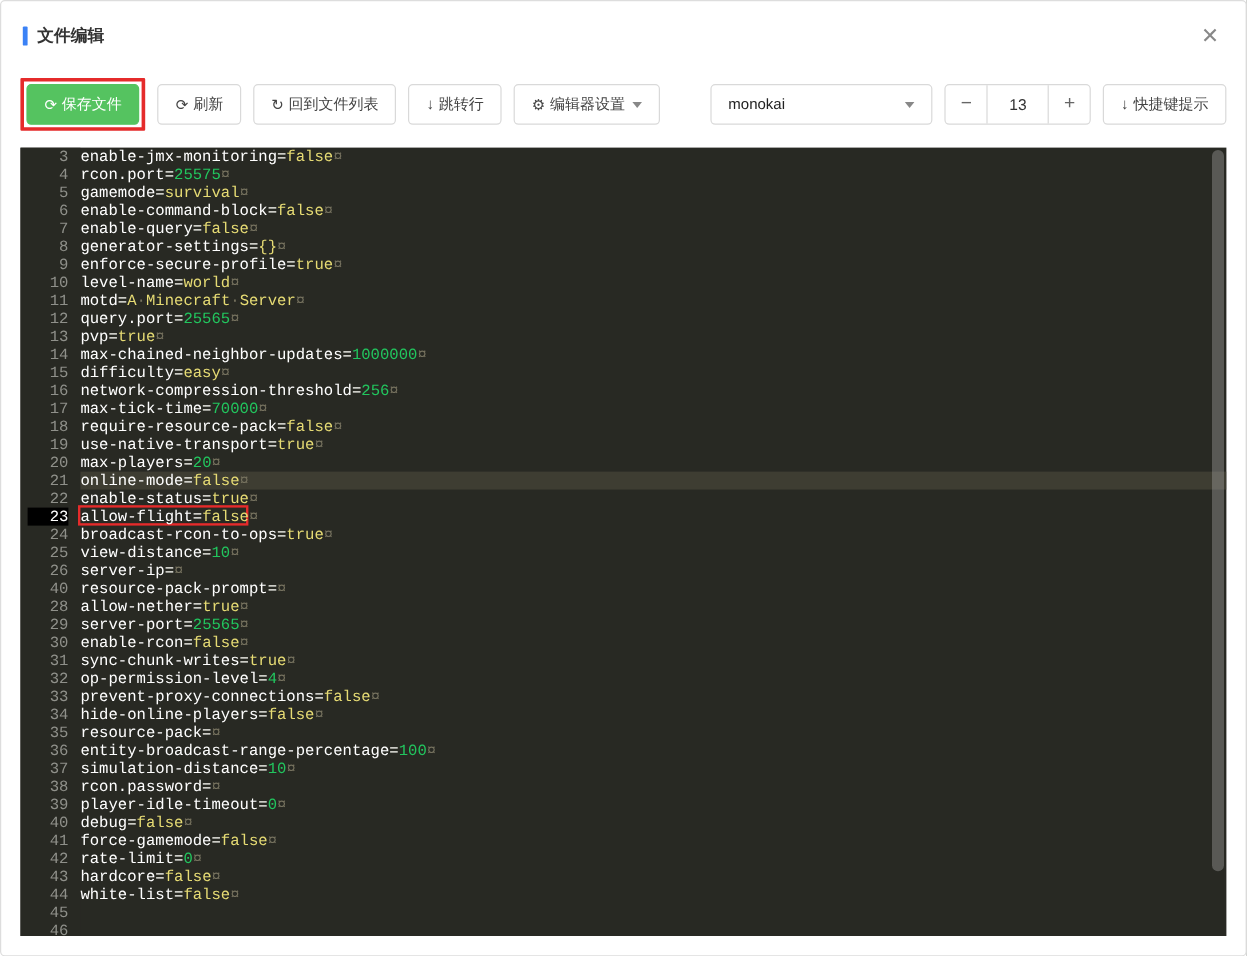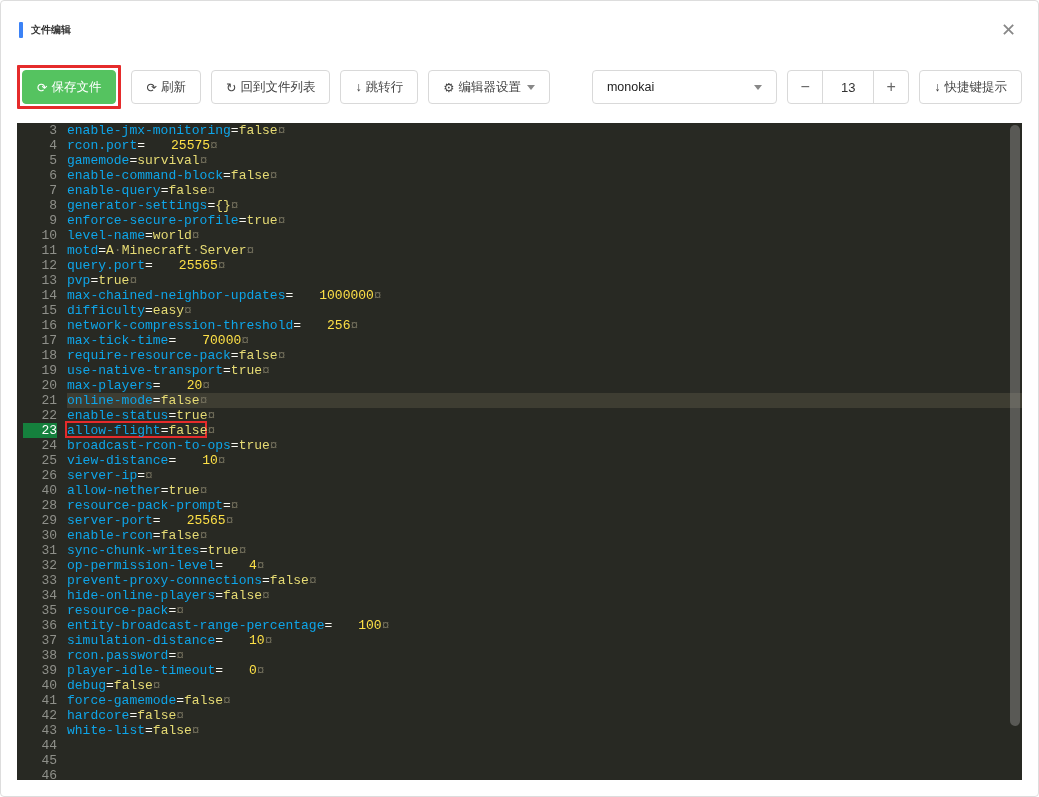--- a/index.html
+++ b/index.html
@@ -1,42 +1,42 @@
 <!DOCTYPE html>
 <html><head>
 <meta charset="utf-8">
 <style>
 * { margin: 0; padding: 0; box-sizing: border-box; }
 body { font-family: -apple-system, "Segoe UI", "Microsoft YaHei", sans-serif; background: #fff; font-size: 13px; color: #333; }
 .dialog { width: 1039px; height: 797px; border: 1px solid #ddd; border-radius: 4px; position: relative; display: flex; flex-direction: column; }
 .titlebar { display: flex; align-items: center; padding: 14px 18px; border-bottom: 0px solid #eee; }
 .title-accent { width: 4px; height: 16px; background: #3b82f6; margin-right: 8px; border-radius: 1px; }
-.title-text { font-size: 10px; font-weight: 600; color: #333; }
+.title-text { font-size: 14px; font-weight: 600; color: #333; }
 .close-x { margin-left: auto; cursor: pointer; font-size: 18px; color: #888; padding: 4px; }
 .toolbar { display: flex; align-items: center; gap: 10px; padding: 6px 16px 14px 16px; }
 .btn { display: inline-flex; align-items: center; gap: 4px; height: 34px; padding: 0 14px; border: 1px solid #d9d9d9; border-radius: 4px; background: #fff; cursor: pointer; font-size: 12.5px; color: #444; white-space: nowrap; }
 .btn-save { background: #55c360; border-color: #55c360; color: #fff; }
 .btn-highlight-frame { border: 3px solid #e52b2b; padding: 2px; border-radius: 1px; }
 .caret-down { display: inline-block; width: 0; height: 0; border-left: 4px solid transparent; border-right: 4px solid transparent; border-top: 5px solid #888; margin-left: 2px; }
 .select-theme { width: 210px; justify-content: space-between; color: #222; margin-left: 32px; }
 .font-size-group { display: inline-flex; align-items: center; border: 1px solid #d9d9d9; border-radius: 4px; height: 34px; }
 .step-btn { width: 34px; height: 100%; display: flex; align-items: center; justify-content: center; cursor: pointer; font-size: 16px; color: #666; }
 .step-value { width: 52px; text-align: center; border-left: 1px solid #d9d9d9; border-right: 1px solid #d9d9d9; height: 100%; display: flex; align-items: center; justify-content: center; font-size: 13px; }
 .icon { font-family: inherit; }
 .editor { flex: 1; background: #282923; display: flex; font-family: Consolas, "Courier New", monospace; font-size: 13px; line-height: 15px; overflow: hidden; margin: 0 16px 16px 16px; position: relative; }
 .gutter { background: #282923; color: #8f908a; text-align: right; padding: 0 10px 0 6px; user-select: none; min-width: 50px; }
 .gutter .ln { height: 15px; }
-.gutter .ln.active { background: #15803d; color: #fff; }
+.gutter .ln.active { background: #000000; color: #fff; }
 .code { flex: 1; color: #f8f8f2; position: relative; }
 .line { height: 15px; white-space: pre; position: relative; }
 .line.active { background: #3e3d32; }
-.k { color: #0ea5e9; } 
+.k { color: #ffffff; } 
 .eq { color: #f8f8f2; }
 .v  { color: #e6db74; text-align: right; } 
-.num { color: #fde047; margin-left: 26px; } 
+.num { color: #22c55e; } 
 .ws { color: #75715e; }
 .annot-box { position: absolute; border: 2px solid #e52b2b; pointer-events: none; }
 .scrollbar-v { position: absolute; right: 2px; top: 2px; bottom: 2px; width: 10px; }
 .scrollbar-thumb { position: absolute; right: 0; top: 0; width: 10px; height: 92%; background: rgba(180,180,180,0.35); border-radius: 5px; }
 </style>
 </head>
 <body>
 
 <div class="dialog">
   <div class="titlebar">
@@ -150,35 +150,36 @@
         <div class="line"><span class="k">max-tick-time</span><span class="eq">=</span><span class="num">70000</span><span class="ws">¤</span></div>
         <div class="line"><span class="k">require-resource-pack</span><span class="eq">=</span><span class="v">false</span><span class="ws">¤</span></div>
         <div class="line"><span class="k">use-native-transport</span><span class="eq">=</span><span class="v">true</span><span class="ws">¤</span></div>
         <div class="line"><span class="k">max-players</span><span class="eq">=</span><span class="num">20</span><span class="ws">¤</span></div>
         <div class="line active"><span class="k">online-mode</span><span class="eq">=</span><span class="v">false</span><span class="ws">¤</span></div>
         <div class="line"><span class="k">enable-status</span><span class="eq">=</span><span class="v">true</span><span class="ws">¤</span></div>
         <div class="line"><span class="k">allow-flight</span><span class="eq">=</span><span class="v">false</span><span class="ws">¤</span></div>
         <div class="line"><span class="k">broadcast-rcon-to-ops</span><span class="eq">=</span><span class="v">true</span><span class="ws">¤</span></div>
         <div class="line"><span class="k">view-distance</span><span class="eq">=</span><span class="num">10</span><span class="ws">¤</span></div>
         <div class="line"><span class="k">server-ip</span><span class="eq">=</span><span class="ws">¤</span></div>
+        <div class="line"><span class="k">resource-pack-prompt</span><span class="eq">=</span><span class="ws">¤</span></div>
         <div class="line"><span class="k">allow-nether</span><span class="eq">=</span><span class="v">true</span><span class="ws">¤</span></div>
-        <div class="line"><span class="k">resource-pack-prompt</span><span class="eq">=</span><span class="ws">¤</span></div>
         <div class="line"><span class="k">server-port</span><span class="eq">=</span><span class="num">25565</span><span class="ws">¤</span></div>
         <div class="line"><span class="k">enable-rcon</span><span class="eq">=</span><span class="v">false</span><span class="ws">¤</span></div>
         <div class="line"><span class="k">sync-chunk-writes</span><span class="eq">=</span><span class="v">true</span><span class="ws">¤</span></div>
         <div class="line"><span class="k">op-permission-level</span><span class="eq">=</span><span class="num">4</span><span class="ws">¤</span></div>
         <div class="line"><span class="k">prevent-proxy-connections</span><span class="eq">=</span><span class="v">false</span><span class="ws">¤</span></div>
         <div class="line"><span class="k">hide-online-players</span><span class="eq">=</span><span class="v">false</span><span class="ws">¤</span></div>
         <div class="line"><span class="k">resource-pack</span><span class="eq">=</span><span class="ws">¤</span></div>
         <div class="line"><span class="k">entity-broadcast-range-percentage</span><span class="eq">=</span><span class="num">100</span><span class="ws">¤</span></div>
         <div class="line"><span class="k">simulation-distance</span><span class="eq">=</span><span class="num">10</span><span class="ws">¤</span></div>
         <div class="line"><span class="k">rcon.password</span><span class="eq">=</span><span class="ws">¤</span></div>
         <div class="line"><span class="k">player-idle-timeout</span><span class="eq">=</span><span class="num">0</span><span class="ws">¤</span></div>
         <div class="line"><span class="k">debug</span><span class="eq">=</span><span class="v">false</span><span class="ws">¤</span></div>
         <div class="line"><span class="k">force-gamemode</span><span class="eq">=</span><span class="v">false</span><span class="ws">¤</span></div>
+        <div class="line"><span class="k">rate-limit</span><span class="eq">=</span><span class="num">0</span><span class="ws">¤</span></div>
         <div class="line"><span class="k">hardcore</span><span class="eq">=</span><span class="v">false</span><span class="ws">¤</span></div>
         <div class="line"><span class="k">white-list</span><span class="eq">=</span><span class="v">false</span><span class="ws">¤</span></div>
       </div>
     <div class="scrollbar-v">
       <div class="scrollbar-thumb"></div>
     </div>
   </div>
 </div>
 
 </body></html>

